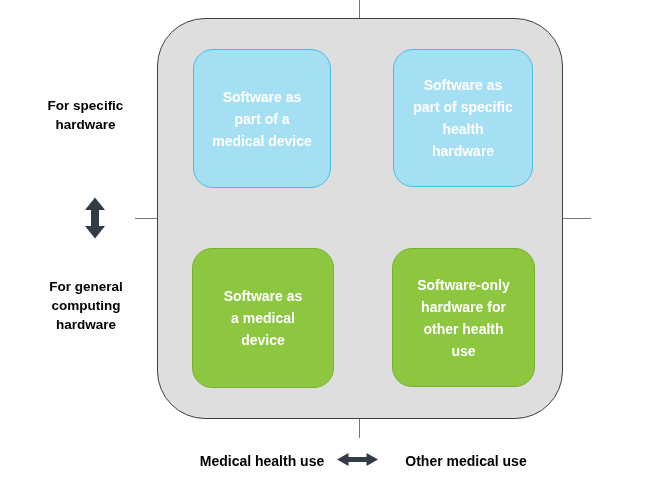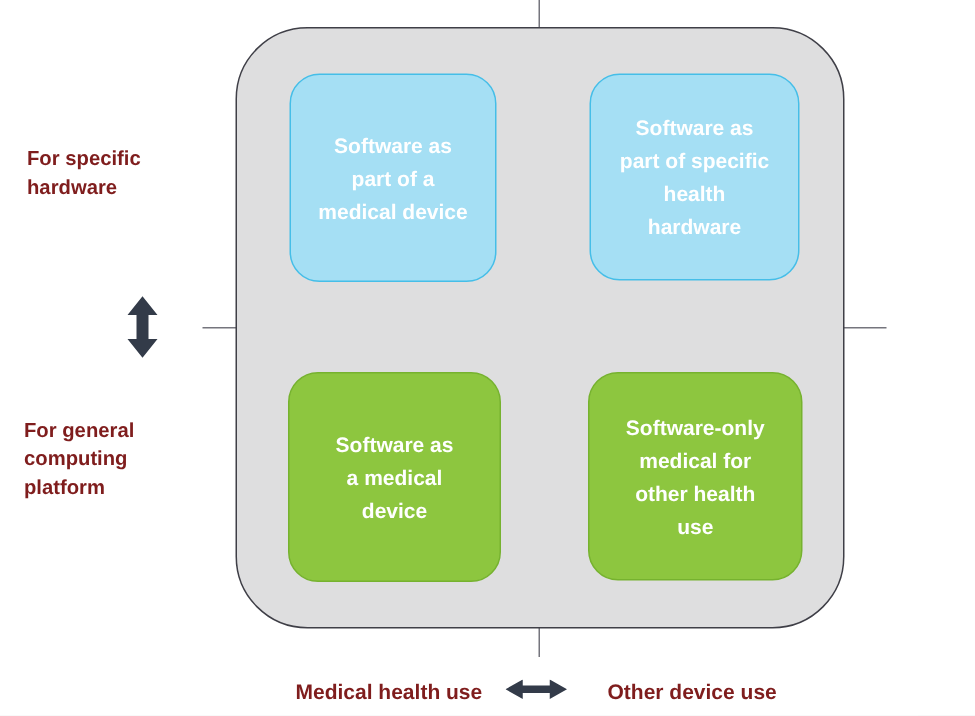--- a/index.html
+++ b/index.html
@@ -53,25 +53,25 @@
   }
   .qbox.blue  { background: #a5dff4; border: 1.5px solid #45bee8; }
   .qbox.green { background: #8dc63f; border: 1.5px solid #76b22f; }
   .q-tl { left: 193px; top: 49px;  width: 136px; height: 137px; }
   .q-tr { left: 393px; top: 49px;  width: 138px; height: 136px; }
   .q-bl { left: 192px; top: 248px; width: 140px; height: 138px; }
   .q-br { left: 392px; top: 248px; width: 141px; height: 137px; }
   
   .axis-label {
     position: absolute;
-    color: #7f1d1d;
+    color: #000000;
     font-weight: bold;
     font-size: 13.5px;
     line-height: 19px;
-    text-align: left;
+    text-align: center;
     white-space: pre-line;
   }
   .y-top    { left: 18px;  top: 96px;  width: 135px; }
   .y-bottom { left: 16px;  top: 277px; width: 140px; }
   .x-left   { left: 197px; top: 452px; width: 130px; font-size: 14px; }
   .x-right  { left: 405px; top: 452px; width: 122px; font-size: 14px; }
   
   .arrow { position: absolute; }
   .arrow-v { left: 84px;  top: 197px; width: 22px; height: 42px; }
   .arrow-h { left: 337px; top: 453px; width: 41px; height: 13px; }
@@ -95,40 +95,40 @@
   <div class="qbox blue q-tr">Software as
 part of specific
 health
 hardware</div>
 
   <div class="qbox green q-bl">Software as
 a medical
 device</div>
 
   <div class="qbox green q-br">Software-only
-medical for
+hardware for
 other health
 use</div>
 
   <div class="axis-label y-top">For specific
 hardware</div>
 
   <div class="arrow arrow-v">
     <svg viewBox="0 0 22 41" xmlns="http://www.w3.org/2000/svg" aria-hidden="true">
       <path d="M11 0 L21 12.5 L15 12.5 L15 28.5 L21 28.5 L11 41 L1 28.5 L7 28.5 L7 12.5 L1 12.5 Z"></path>
     </svg>
   </div>
 
   <div class="axis-label y-bottom">For general
 computing
-platform</div>
+hardware</div>
 
   <div class="axis-label x-left">Medical health use</div>
 
   <div class="arrow arrow-h">
     <svg viewBox="0 0 41 13" xmlns="http://www.w3.org/2000/svg" aria-hidden="true">
       <path d="M0 6.5 L11.5 0 L11.5 4 L29.5 4 L29.5 0 L41 6.5 L29.5 13 L29.5 9 L11.5 9 L11.5 13 Z"></path>
     </svg>
   </div>
 
-  <div class="axis-label x-right">Other device use</div>
+  <div class="axis-label x-right">Other medical use</div>
 
 </div>
 
 </body></html>

